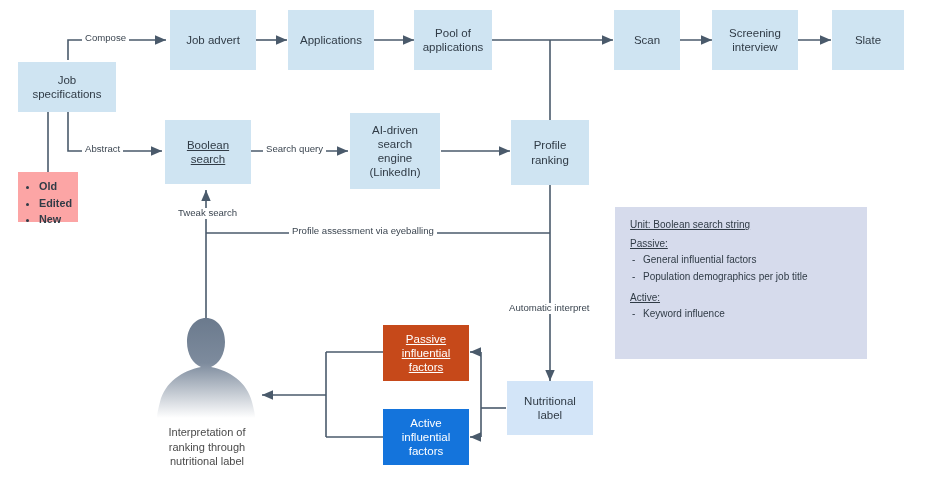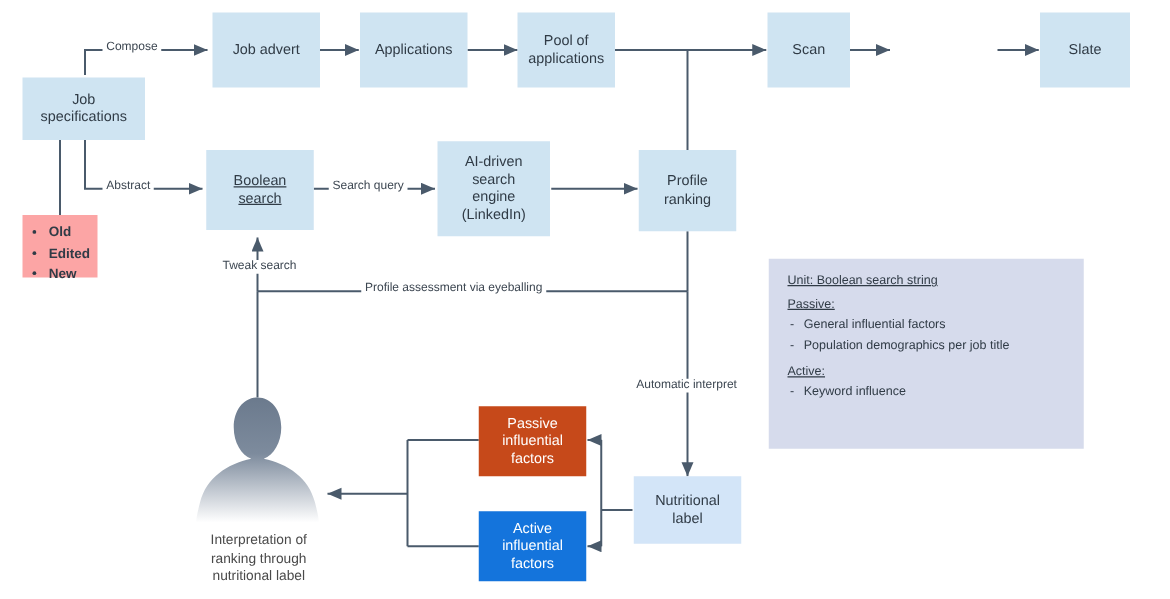--- a/index.html
+++ b/index.html
@@ -33,21 +33,21 @@
     align-items: center;
     justify-content: center;
     text-align: center;
     line-height: 1.22;
     font-size: 11.5px;
     color: #303b46;
     padding: 2px;
   }
   .node-blue { background: #cfe4f2; }
   .node-blue-lt { background: #d3e5f8; }
-  .node-orange { background: #c6491a; color: #ffffff; }
+  .node-orange { background: #c6491a; color: #ffffff; text-decoration: underline; }
   .node-brightblue { background: #1474dc; color: #ffffff; }
   .node-legend {
     background: #d6dbec;
     display: block;
     text-align: left;
     padding: 13px 14px 12px 15px;
     font-size: 10px;
     line-height: 1.0;
   }
   .bullets {
@@ -208,20 +208,24 @@
 
   <div class="node node-blue" style="left:414px; top:10px; width:78px; height:60px;">
     <span style="white-space:pre-line;">Pool of
 applications</span>
   </div>
 
   <div class="node node-blue" style="left:614px; top:10px; width:66px; height:60px;">
     <span style="white-space:pre-line;">Scan</span>
   </div>
 
+  <div class="node node-blue" style="left:712px; top:10px; width:86px; height:60px;">
+    <span style="white-space:pre-line;">Screening
+interview</span>
+  </div>
 
   <div class="node node-blue" style="left:832px; top:10px; width:72px; height:60px;">
     <span style="white-space:pre-line;">Slate</span>
   </div>
 
   <div class="node node-blue" style="left:165px; top:120px; width:86px; height:64px;text-decoration:underline;">
     <span style="white-space:pre-line;">Boolean
 search</span>
   </div>
 

